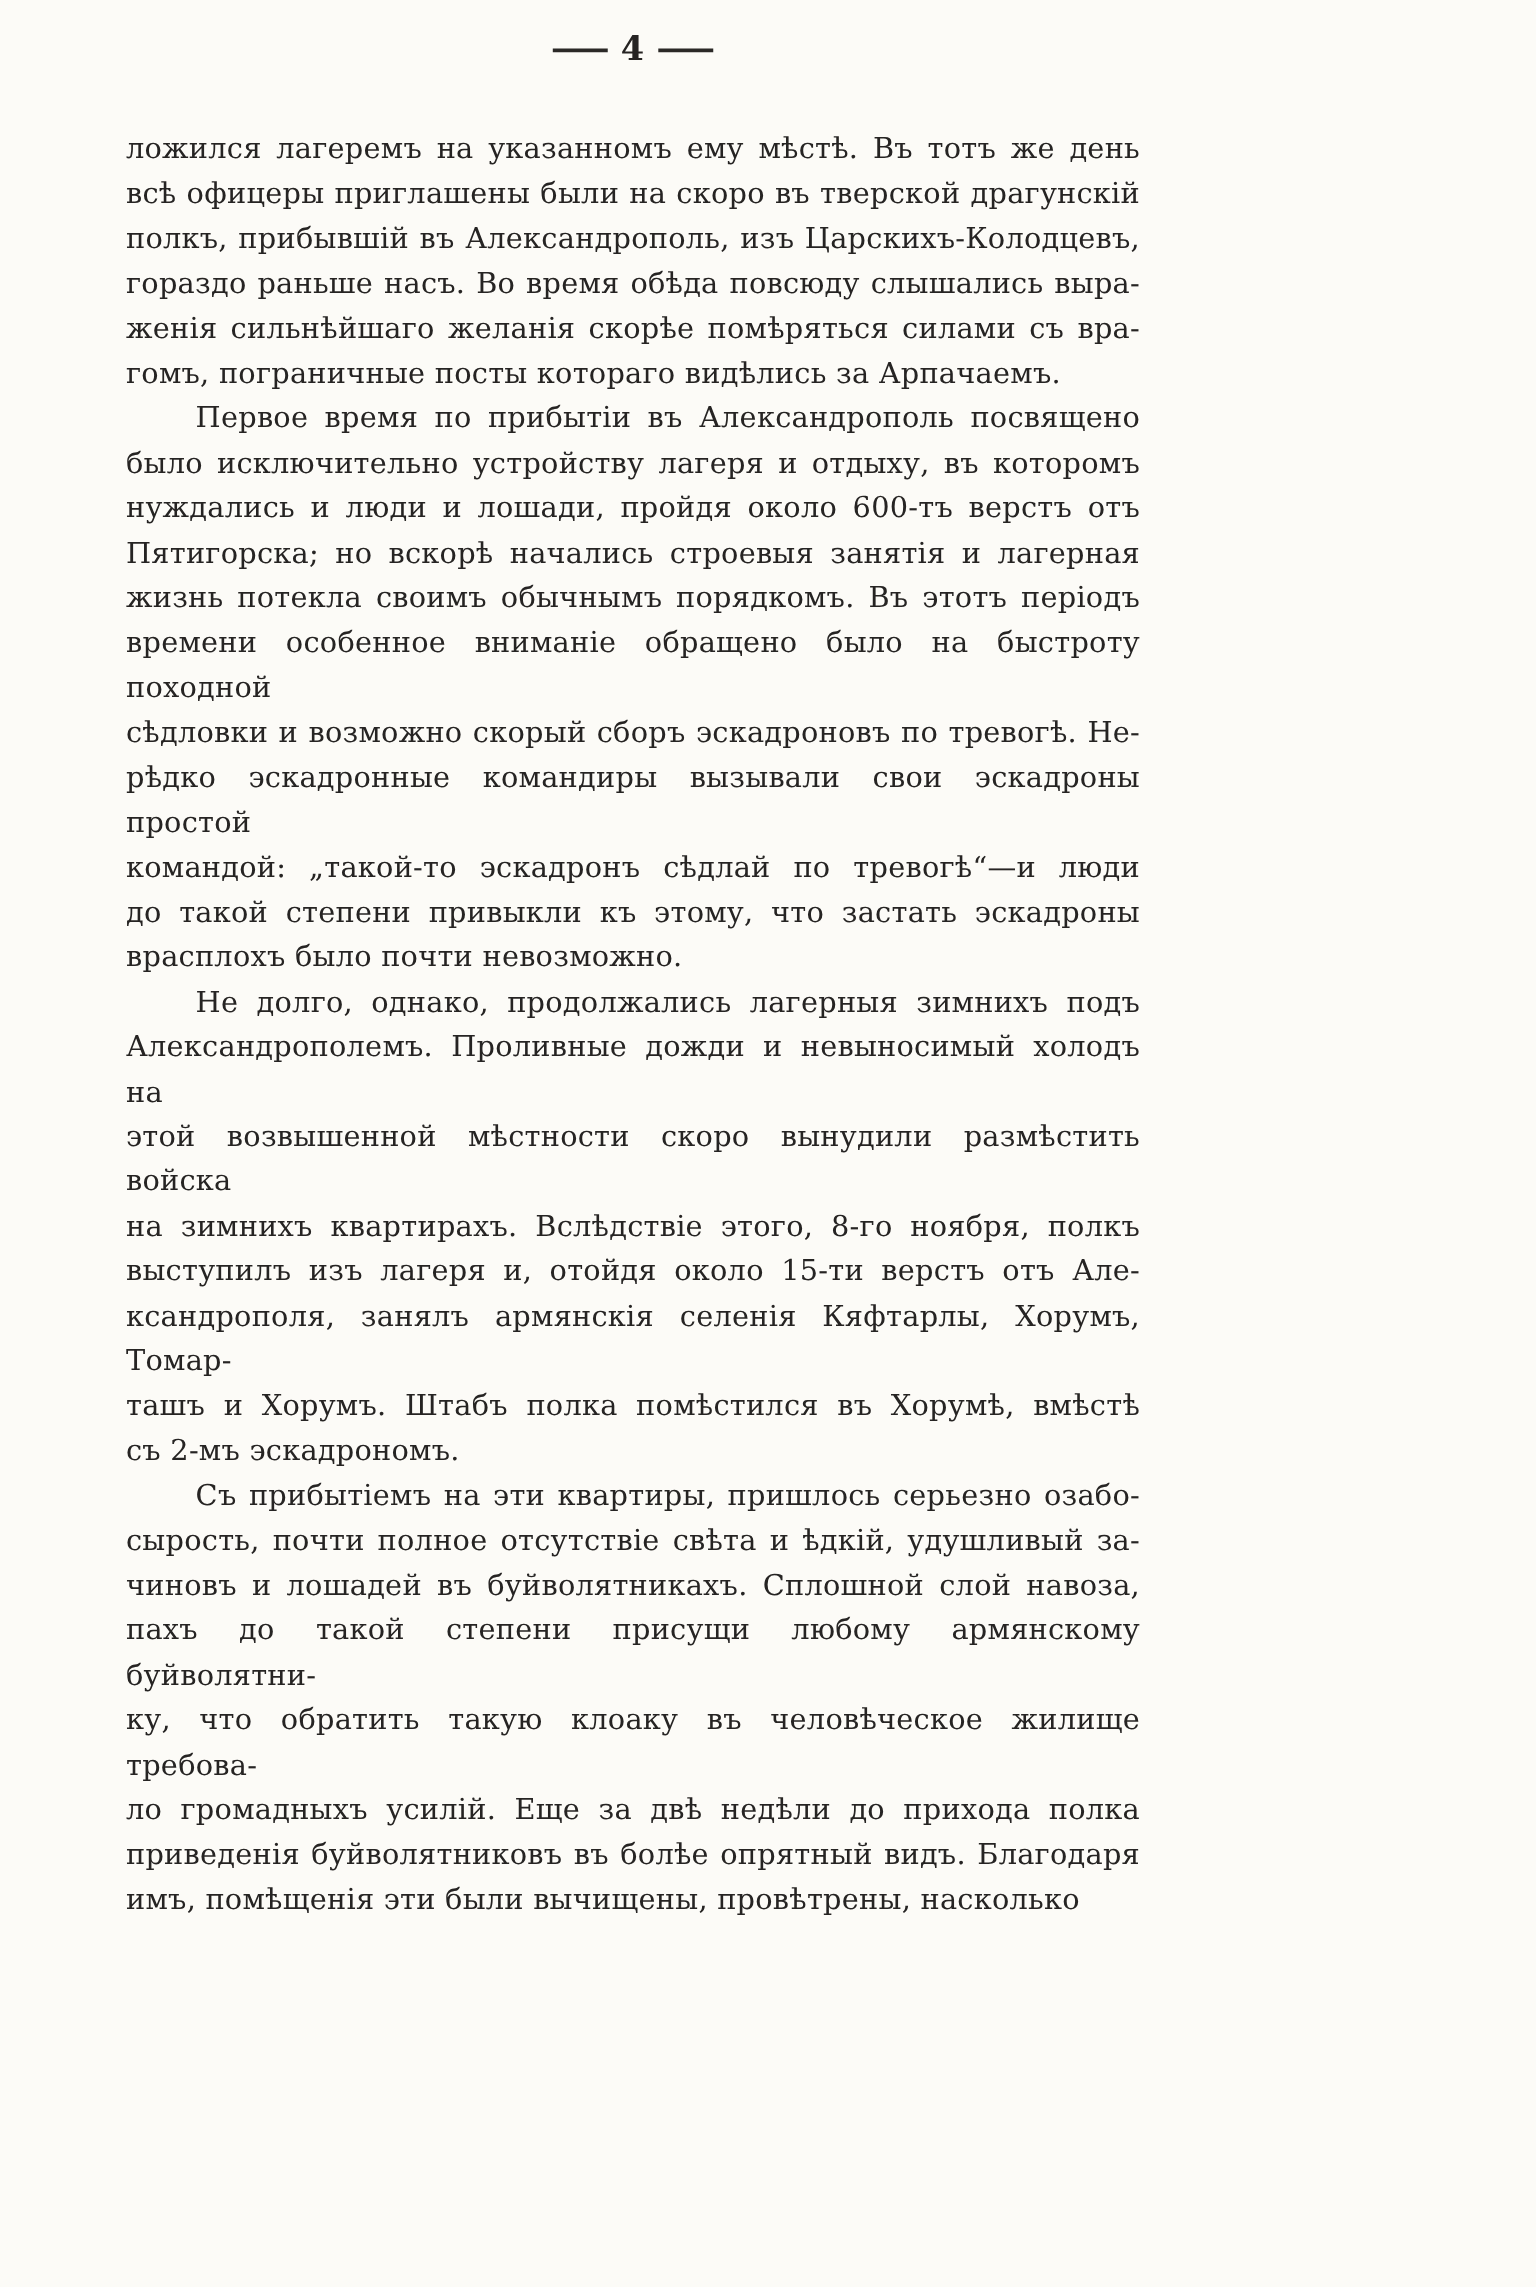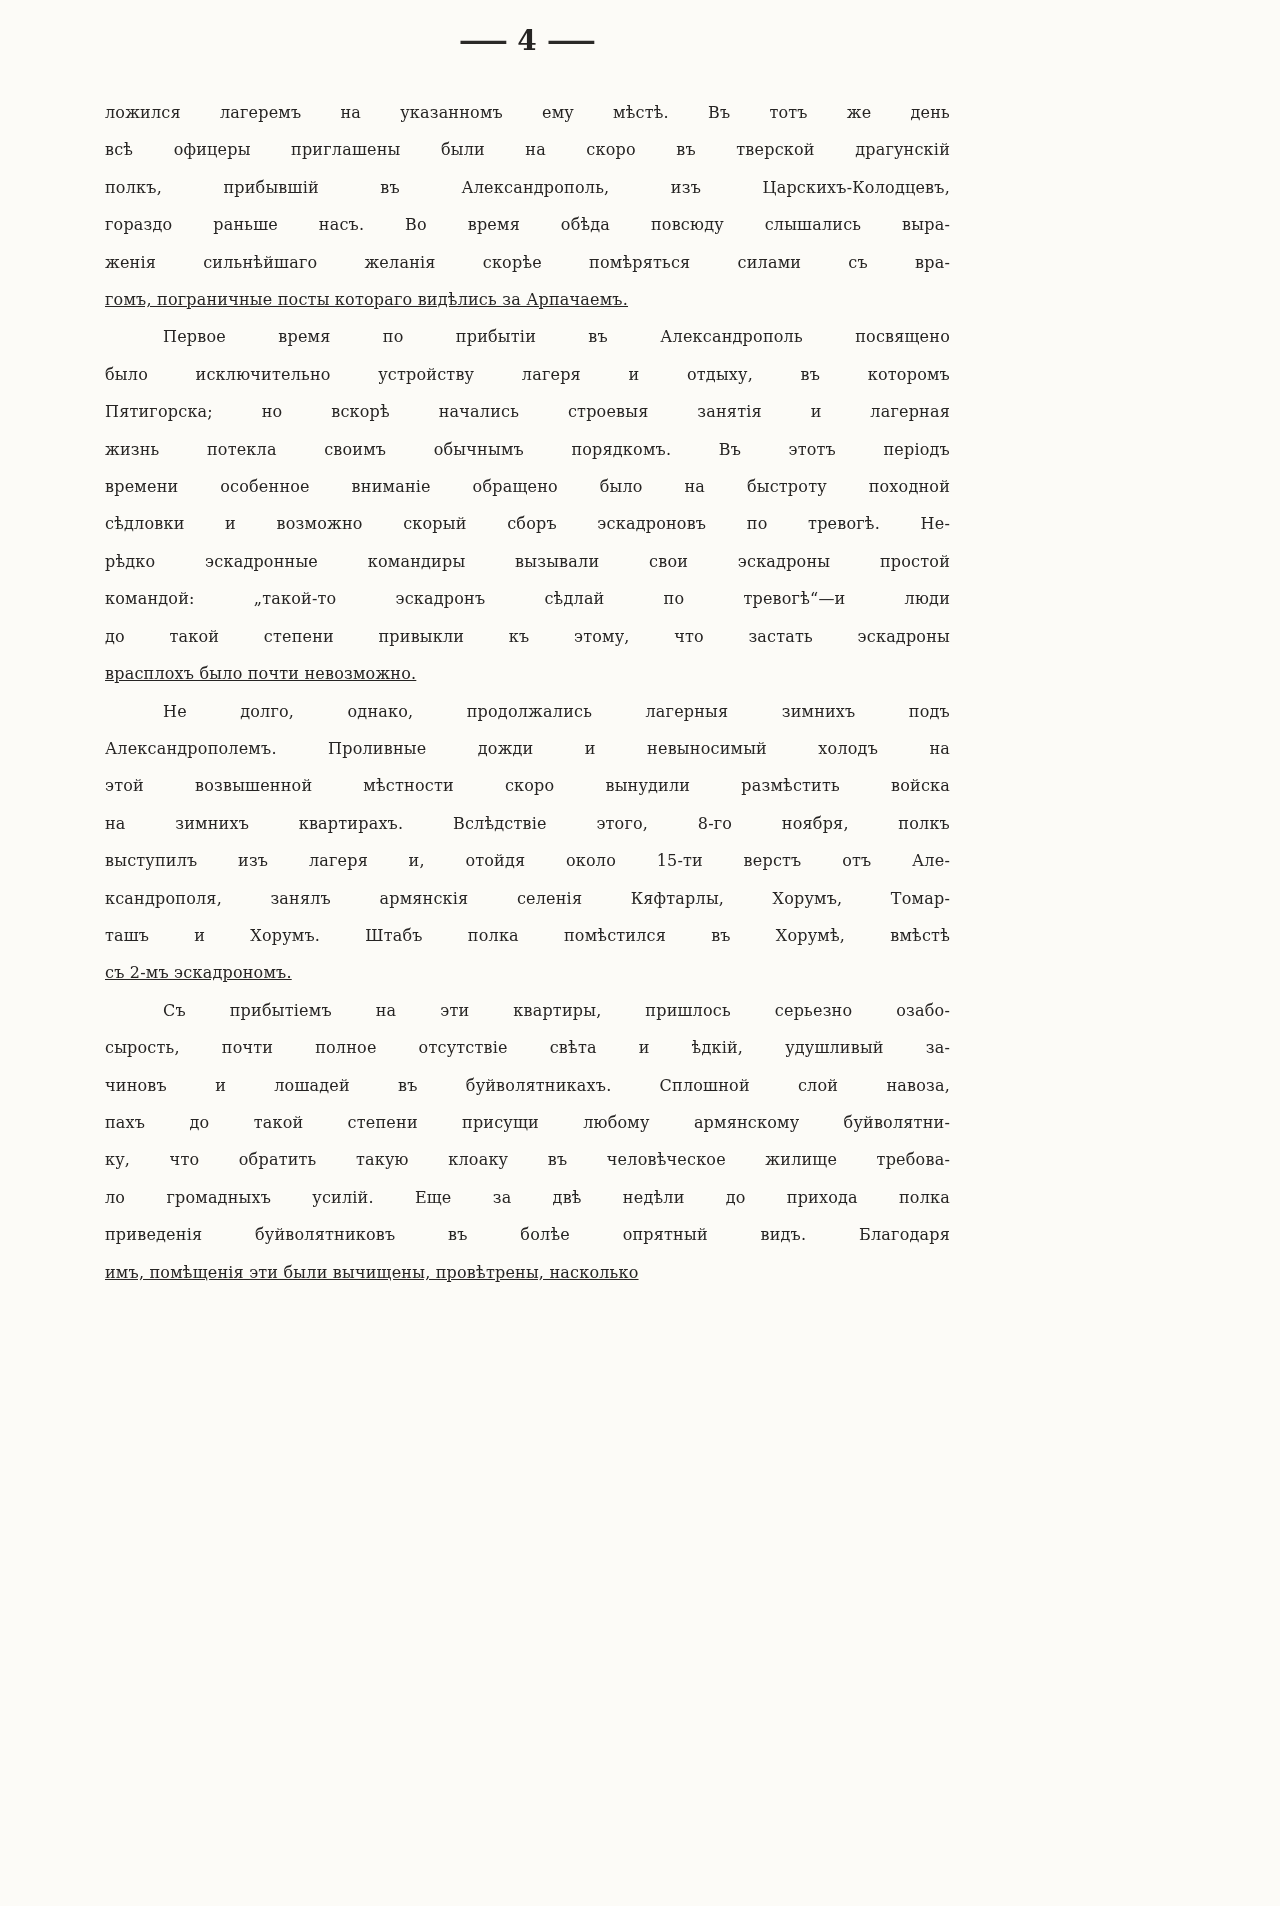--- a/index.html
+++ b/index.html
@@ -34,38 +34,37 @@
     font-weight: bold;
     color: #2b2927;
   }
   .page-number {
     font-size: 28px;
     font-weight: bold;
     letter-spacing: 1px;
   }
   .text-block {
     position: absolute;
-    top: 94px;
+    top: 106px;
     left: 105px;
     width: 845px;
-    font-size: 16px;
+    font-size: 24px;
     line-height: 37.4px;
     letter-spacing: 0.2px;
   }
   .para {
     margin: 0;
     padding: 0;
   }
   .line {
     text-align: justify;
     text-align-last: justify;
   }
   .line.last {
     text-align-last: left;
-    text-decoration: underline;
   }
   .line.indent {
     text-indent: 58px;
   }
 </style>
 </head>
 <body>
 
 <div class="page">
 
@@ -80,20 +79,21 @@
         <div class="line">ложился лагеремъ на указанномъ ему мѣстѣ. Въ тотъ же день</div>
         <div class="line">всѣ офицеры приглашены были на скоро въ тверской драгунскій</div>
         <div class="line">полкъ, прибывшій въ Александрополь, изъ Царскихъ-Колодцевъ,</div>
         <div class="line">гораздо раньше насъ. Во время обѣда повсюду слышались выра-</div>
         <div class="line">женія сильнѣйшаго желанія скорѣе помѣряться силами съ вра-</div>
         <div class="line last">гомъ, пограничные посты котораго видѣлись за Арпачаемъ.</div>
       </div>
     <div class="para">
         <div class="line indent">Первое время по прибытіи въ Александрополь посвящено</div>
         <div class="line">было исключительно устройству лагеря и отдыху, въ которомъ</div>
+        <div class="line">нуждались и люди и лошади, пройдя около 600-тъ верстъ отъ</div>
         <div class="line">Пятигорска; но вскорѣ начались строевыя занятія и лагерная</div>
         <div class="line">жизнь потекла своимъ обычнымъ порядкомъ. Въ этотъ періодъ</div>
         <div class="line">времени особенное вниманіе обращено было на быстроту походной</div>
         <div class="line">сѣдловки и возможно скорый сборъ эскадроновъ по тревогѣ. Не-</div>
         <div class="line">рѣдко эскадронные командиры вызывали свои эскадроны простой</div>
         <div class="line">командой: „такой-то эскадронъ сѣдлай по тревогѣ“—и люди</div>
         <div class="line">до такой степени привыкли къ этому, что застать эскадроны</div>
         <div class="line last">врасплохъ было почти невозможно.</div>
       </div>
     <div class="para">

